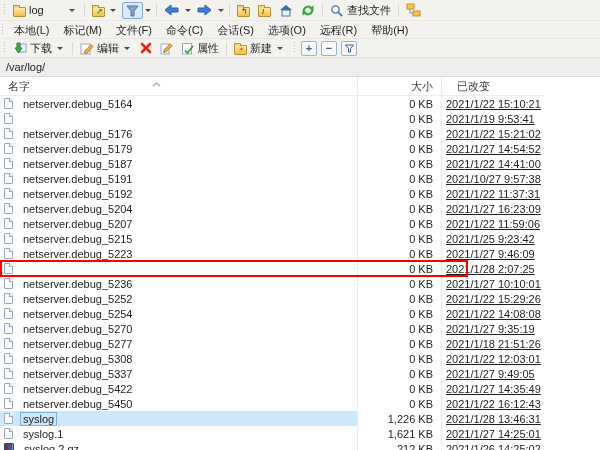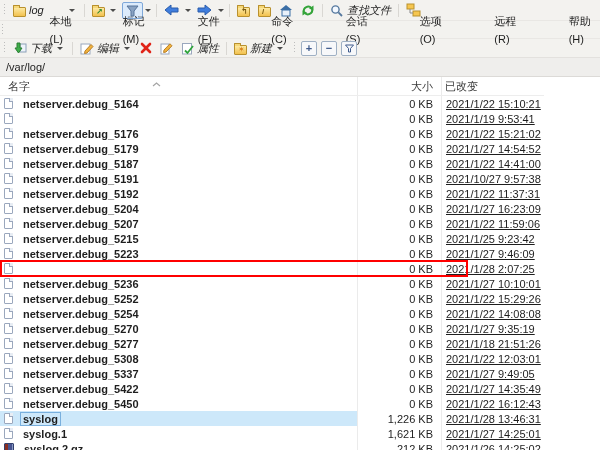--- a/index.html
+++ b/index.html
@@ -12,50 +12,50 @@
   .tb1 { height:20px; }
   .menubar { height:18px; display:flex; align-items:center; background:#f3f2ef; border-top:1px solid #e9e7e4; }
   .tb2 { height:19px; border-top:1px solid #e9e7e4; }
   .grip { width:3px; height:12px; margin:0 3px 0 1px;
     background-image:repeating-linear-gradient(#bdbdbd 0 1px, transparent 1px 3px);
     background-size:1px 100%; background-repeat:no-repeat; background-position:1px 0; }
   .tsep { width:1px; height:13px; background:#d9d7d3; margin:0 3px; }
   .tbtn { display:flex; align-items:center; gap:3px; padding:1px 3px; border:1px solid transparent; border-radius:2px; }
   .tbtn.active { border-color:#7fa8d9; background:#dcebfb; }
   .dd { width:0; height:0; border-left:3px solid transparent; border-right:3px solid transparent; border-top:3px solid #4c4c4c; margin:0 2px; }
-  .mitem { padding:0 7px; line-height:18px;margin-left:36px; }
-  .lbl { white-space:nowrap;font-style:italic; }
+  .mitem { padding:0 7px; line-height:18px; }
+  .lbl { white-space:nowrap; }
 
   
   .sqbtn { width:16px; height:15px; border:1px solid #9fb0c4; background:#f7f8fa; border-radius:2px;
     display:flex; align-items:center; justify-content:center; margin:0 2px; color:#3e5a8c; font-weight:bold; font-size:11px; line-height:1; }
 
   
   .fold { width:13px; height:10px; background:linear-gradient(#fde9a2,#f2c14e); border:1px solid #b9912e; border-radius:1px; position:relative; margin-top:3px; flex:none; }
   .fold::before { content:""; position:absolute; top:-3px; left:-1px; width:5px; height:2px; background:#f6d878; border:1px solid #b9912e; border-bottom:none; border-radius:1px 1px 0 0; }
   .fold .ovl { position:absolute; font-size:8px; line-height:8px; color:#7a5a10; left:3px; top:0; font-weight:bold; }
 
   
   .pathbar { height:20px; line-height:19px; background:#efeeec; border-top:1px solid #e3e1de; border-bottom:1px solid #dcdad7; padding-left:6px; }
 
   
   .listwrap { position:absolute; left:0; top:77px; width:544px; height:373px; background:#fff; }
   .lhead { position:relative; height:19px; border-bottom:1px solid #ededed; display:flex; align-items:center; color:#3c3c3c; }
   .hname { width:357px; padding-left:8px; position:relative; }
   .hsize { width:84px; text-align:right; padding-right:8px; }
-  .hdate { padding-left:4px; }
+  .hdate { padding-left:16px; }
   .caret { position:absolute; left:152px; top:3px; }
   .vline { position:absolute; top:0; bottom:0; width:1px; background:#ebebeb; }
   .v1 { left:357px; } .v2 { left:441px; }
 
   .rows { position:absolute; top:19px; left:0; width:600px; }
   .frow { display:flex; align-items:center; height:15px; white-space:nowrap; }
   .frow.selected { background:linear-gradient(to right,#cde8fa 0,#cde8fa 357px,transparent 357px); }
   .ncell { width:357px; display:flex; align-items:center; overflow:hidden; flex:none; }
-  .fname { padding:0 2px; border:1px solid transparent;font-weight:bold; }
+  .fname { padding:0 2px; border:1px solid transparent; }
   .frow.selected .fname { border:1px solid #79afdd; }
   .fsize { width:84px; text-align:right; padding-right:8px; flex:none;padding-left:8px; }
   .fdate { padding-left:5px;text-decoration:underline; }
 
   .ficon { flex:none; margin:0 7px 0 4px; }
   .page { display:inline-block; width:9px; height:11px; background:#fff; border:1px solid #9aa7bd; border-radius:1px; position:relative; }
   .page::before { content:""; position:absolute; top:-1px; right:-1px; width:3px; height:3px; background:#e8edf4; border-left:1px solid #9aa7bd; border-bottom:1px solid #9aa7bd; }
   .arch { display:inline-block; width:10px; height:11px; border:1px solid #32406e; border-radius:1px;
     background:linear-gradient(90deg,#8a2f22 0 3px,#47548f 3px 7px,#8a9ac4 7px); }
 

